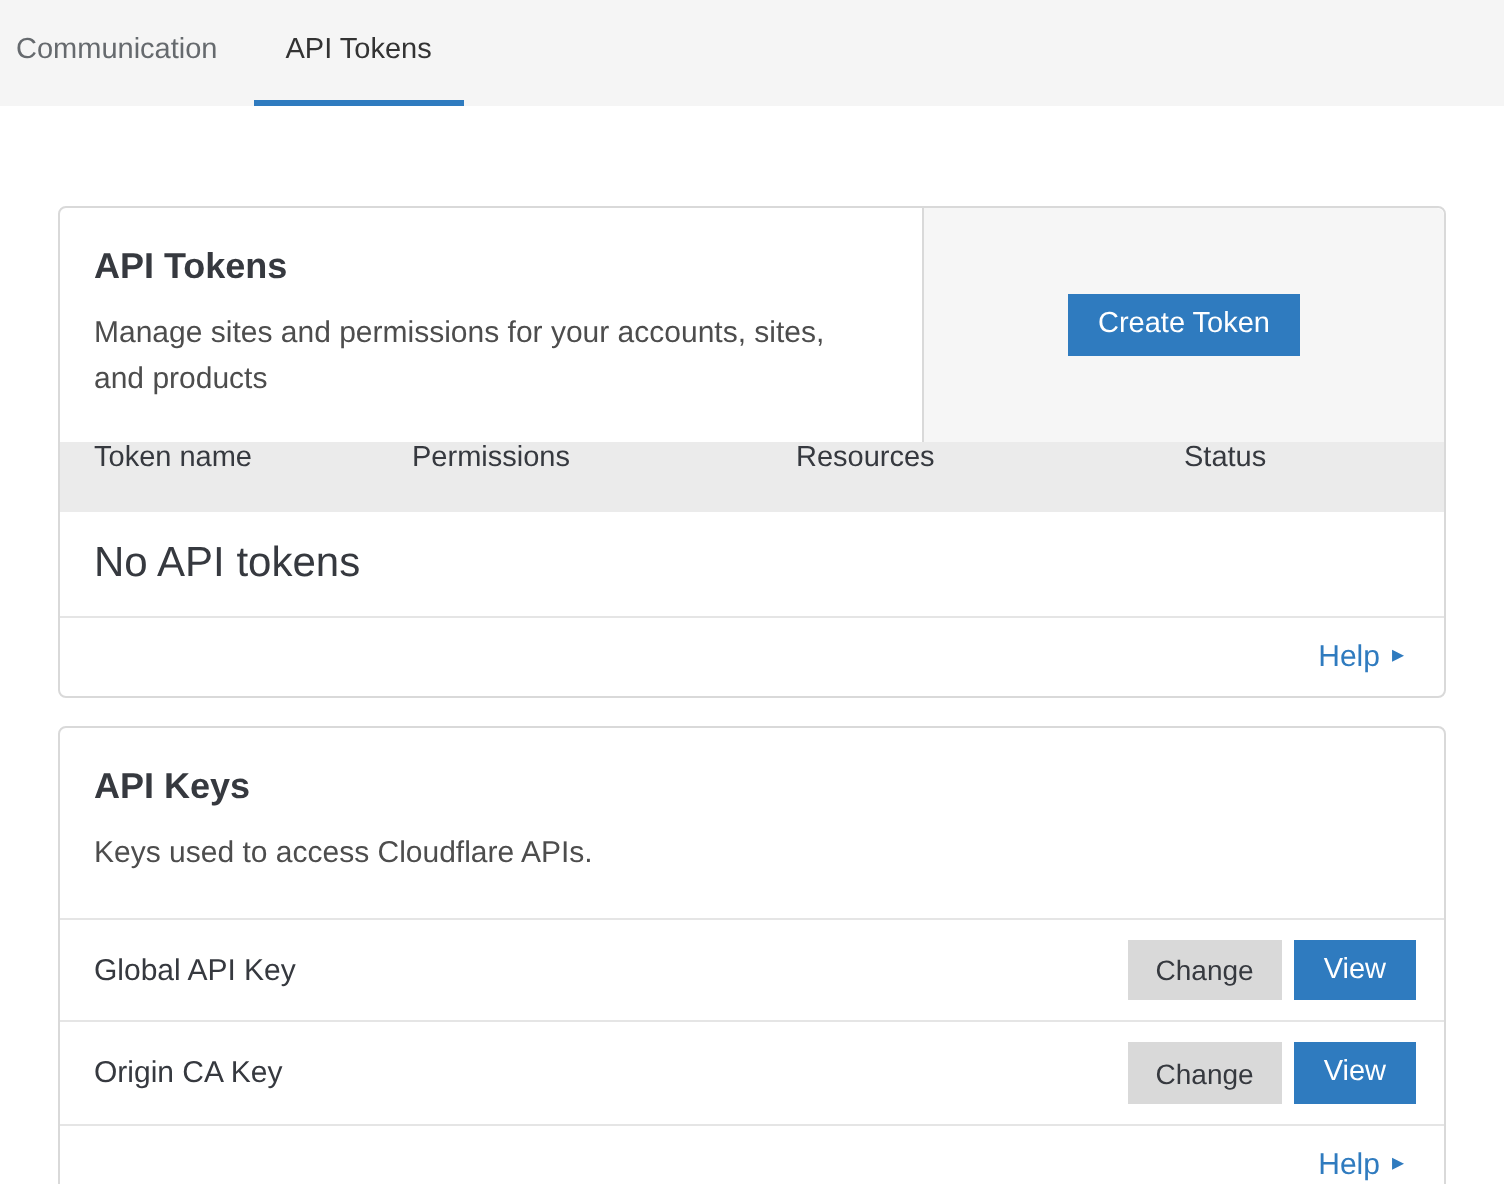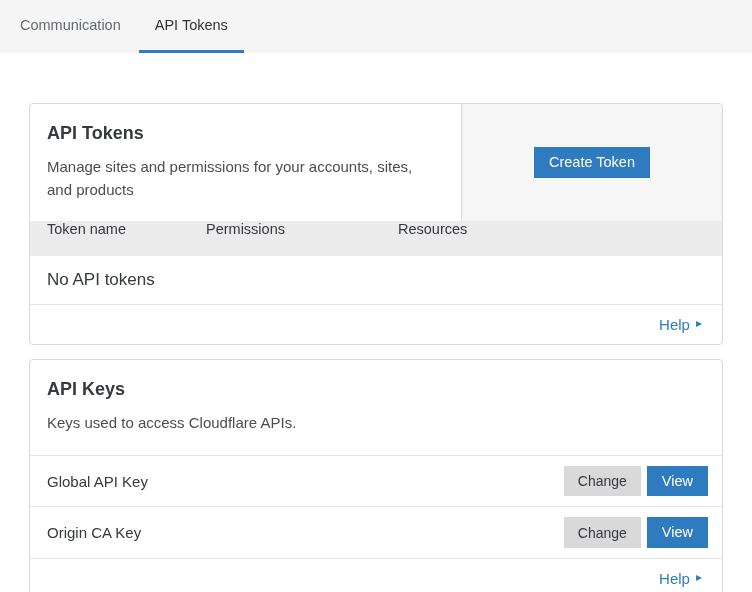--- a/index.html
+++ b/index.html
@@ -10,21 +10,21 @@
     color: #36393f;
     overflow: hidden;
   }
 
   
   .tabbar {
     background: #f5f5f5;
     height: 53px;
     display: flex;
     align-items: stretch;
-    padding-left: 20px;
+    padding-left: 8px;
   }
   .tab {
     display: flex;
     align-items: center;
     padding: 0 16px;
     font-size: 14.5px;
     color: #666a6e;
     cursor: pointer;
     border-bottom: 3px solid transparent;
     margin-bottom: 0;
@@ -103,21 +103,21 @@
     font-weight: normal;
   }
   .th { padding-left: 17px; }
   .th-name        { width: 159px; }
   .th-permissions { width: 192px; }
   .th-resources   { width: 194px; }
   .th-status      { flex: 1; }
 
   .token-empty-row {
     padding: 14px 17px;
-    font-size: 17px;
+    font-size: 21px;
     border-bottom: 1px solid #e5e5e5;
     color: #36393f;
   }
 
   .card-footer {
     display: flex;
     justify-content: flex-end;
     align-items: center;
     padding: 11px 20px;
   }
@@ -171,20 +171,21 @@
       </div>
       <div class="tokens-header-right">
         <button class="btn btn-primary">Create Token</button>
       </div>
     </div>
 
     <div class="token-table-header">
       <div class="th th-name">Token name</div>
       <div class="th th-permissions">Permissions</div>
       <div class="th th-resources">Resources</div>
+      <div class="th th-status">Status</div>
     </div>
 
     <div class="token-empty-row">No API tokens</div>
 
     <div class="card-footer">
       <a class="help-link">
         <span>Help</span>
         <span class="help-arrow">▸</span>
       </a>
     </div>

